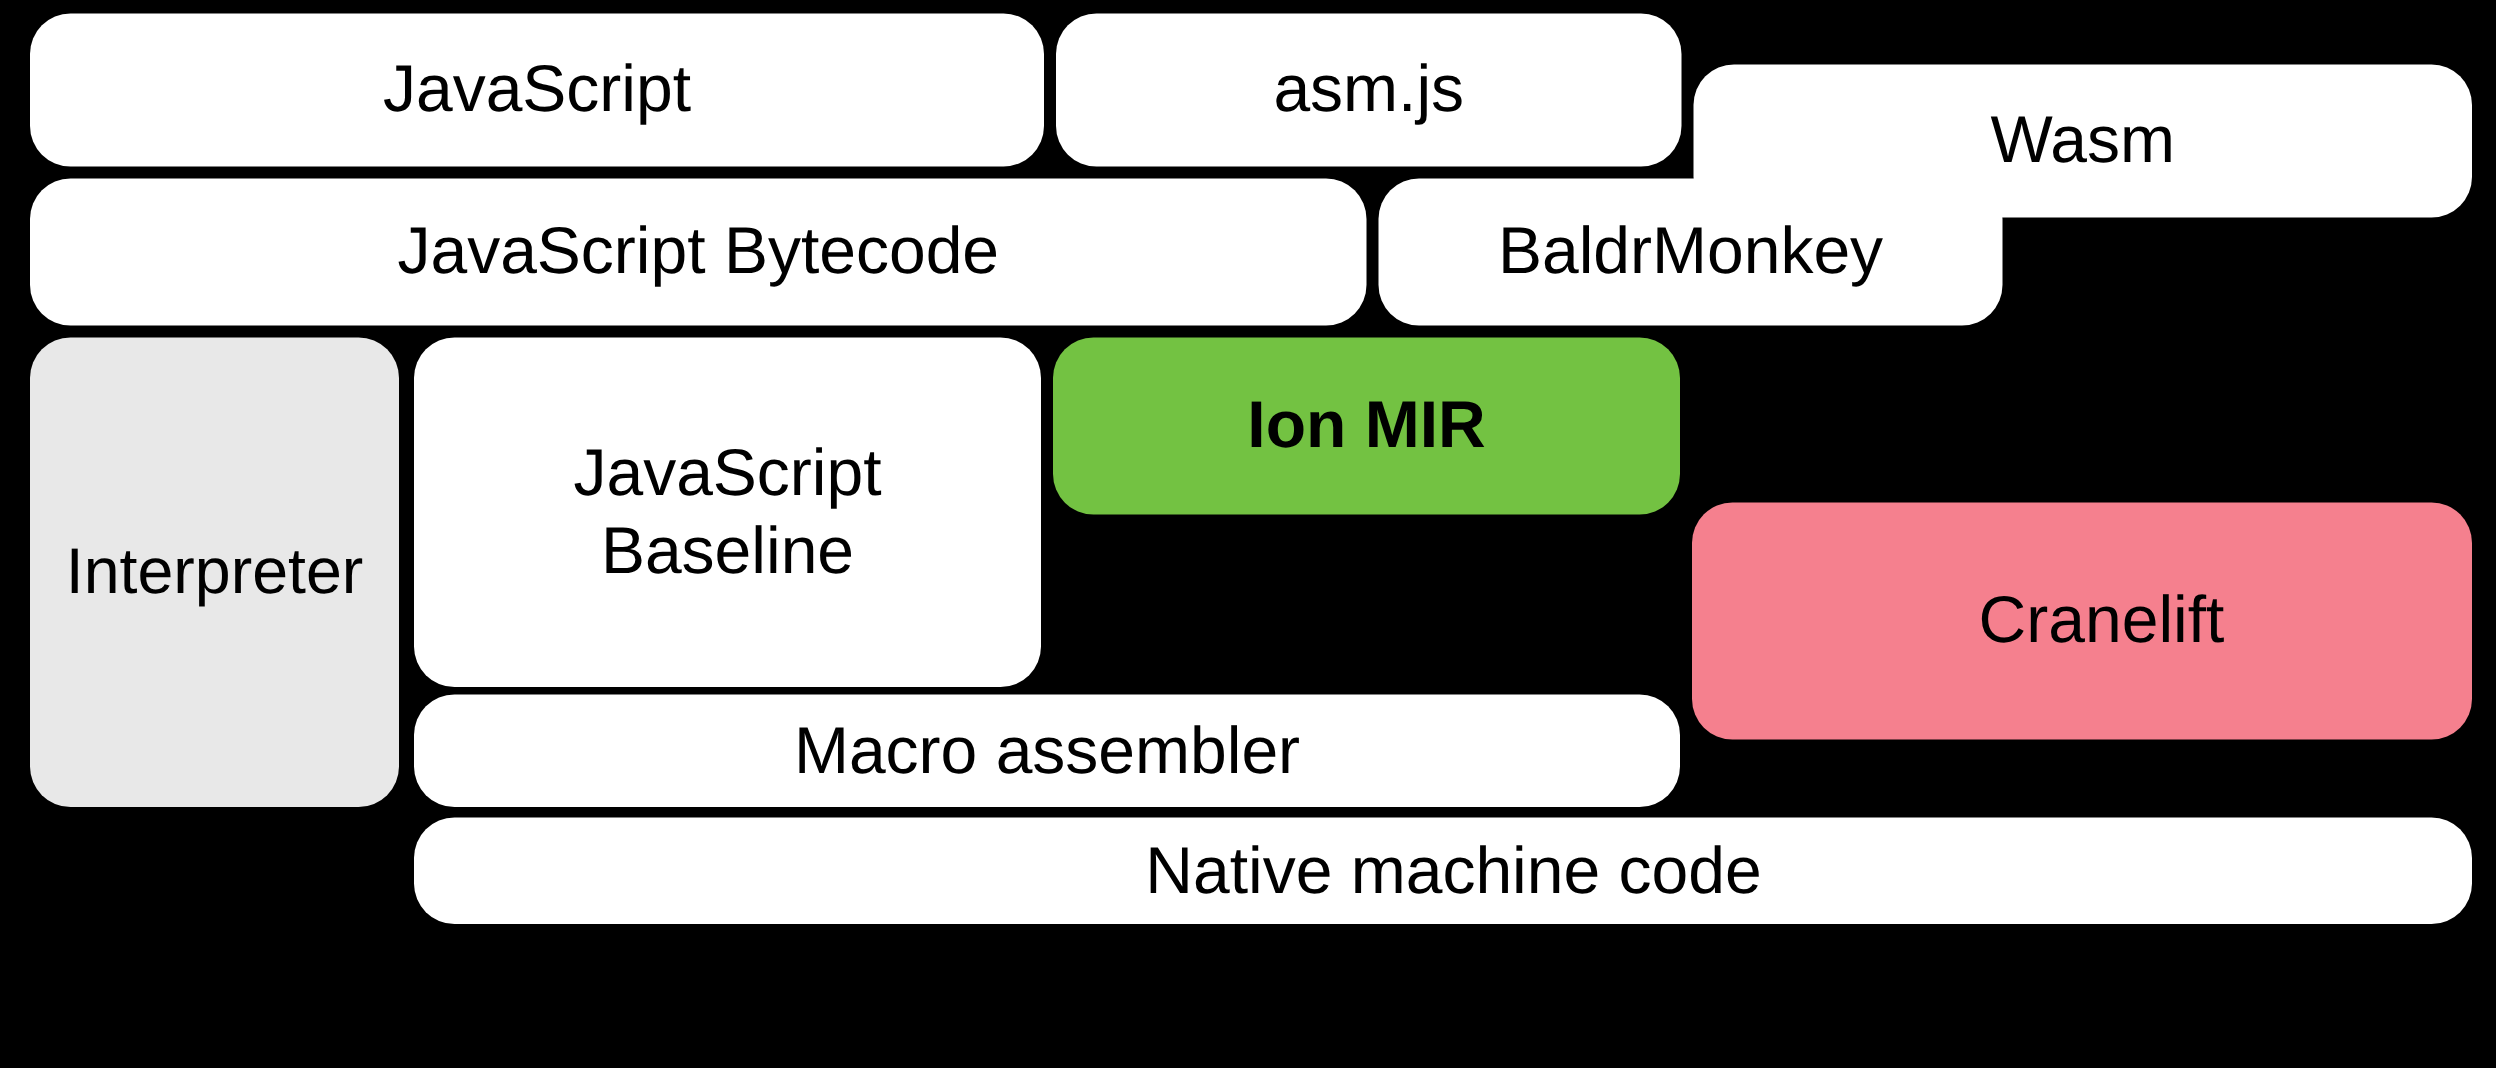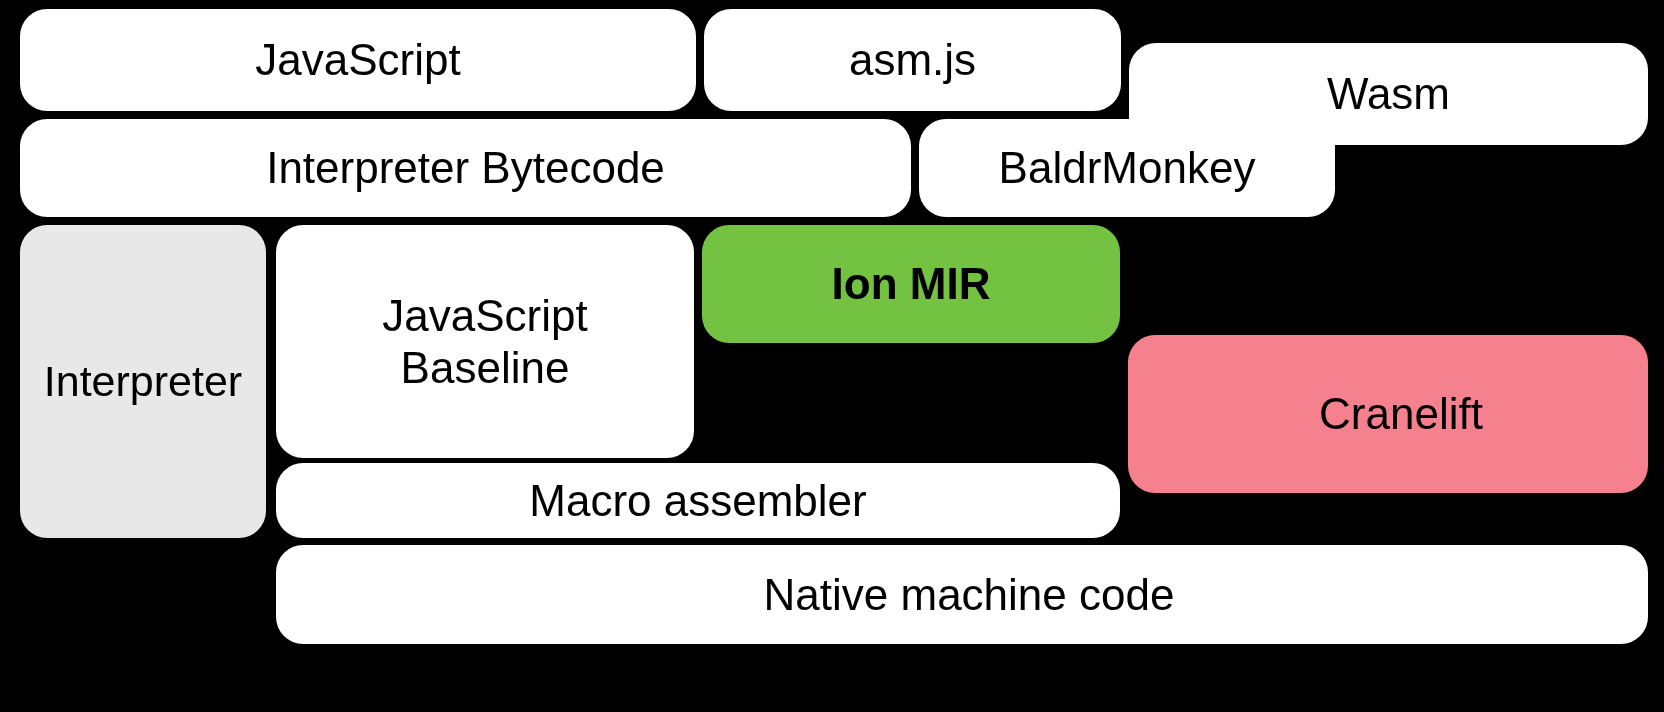--- a/index.html
+++ b/index.html
@@ -48,34 +48,34 @@
 
   
   .n-interpreter     { left: 20px;   top: 225px; width: 246px;  height: 313px; font-size: 43px; }
   .n-js-baseline     { left: 276px;  top: 225px; width: 418px;  height: 233px; }
   .n-ion-mir         { left: 702px;  top: 225px; width: 418px;  height: 118px; font-weight: bold; }
   .n-ion-lir         { left: 702px;  top: 347px; width: 418px;  height: 114px; }
   .n-macro-assembler { left: 276px;  top: 463px; width: 844px;  height: 75px;  }
   .n-cranelift       { left: 1128px; top: 335px; width: 520px;  height: 158px; padding-left: 36px; }
 
   
-  .n-native-code     { left: 276px;  top: 545px; width: 1372px; height: 99px; padding-left: 24px;  }
+  .n-native-code     { left: 276px;  top: 545px; width: 1372px; height: 71px; padding-left: 24px;  }
 </style>
 </head>
 <body>
 
 <div id="diagram">
 
   <div class="node fill-white n-javascript">JavaScript</div>
 
   <div class="node fill-white n-asmjs">asm.js</div>
 
   <div class="node fill-white n-wasm">Wasm</div>
 
-  <div class="node fill-white n-js-bytecode">Interpreter Bytecode</div>
+  <div class="node fill-white n-js-bytecode">JavaScript Bytecode</div>
 
   <div class="node fill-white n-baldrmonkey">BaldrMonkey</div>
 
   <div class="node fill-gray n-interpreter">Interpreter</div>
 
   <div class="node fill-white n-js-baseline">JavaScript
 Baseline</div>
 
   <div class="node fill-green n-ion-mir">Ion MIR</div>
 

